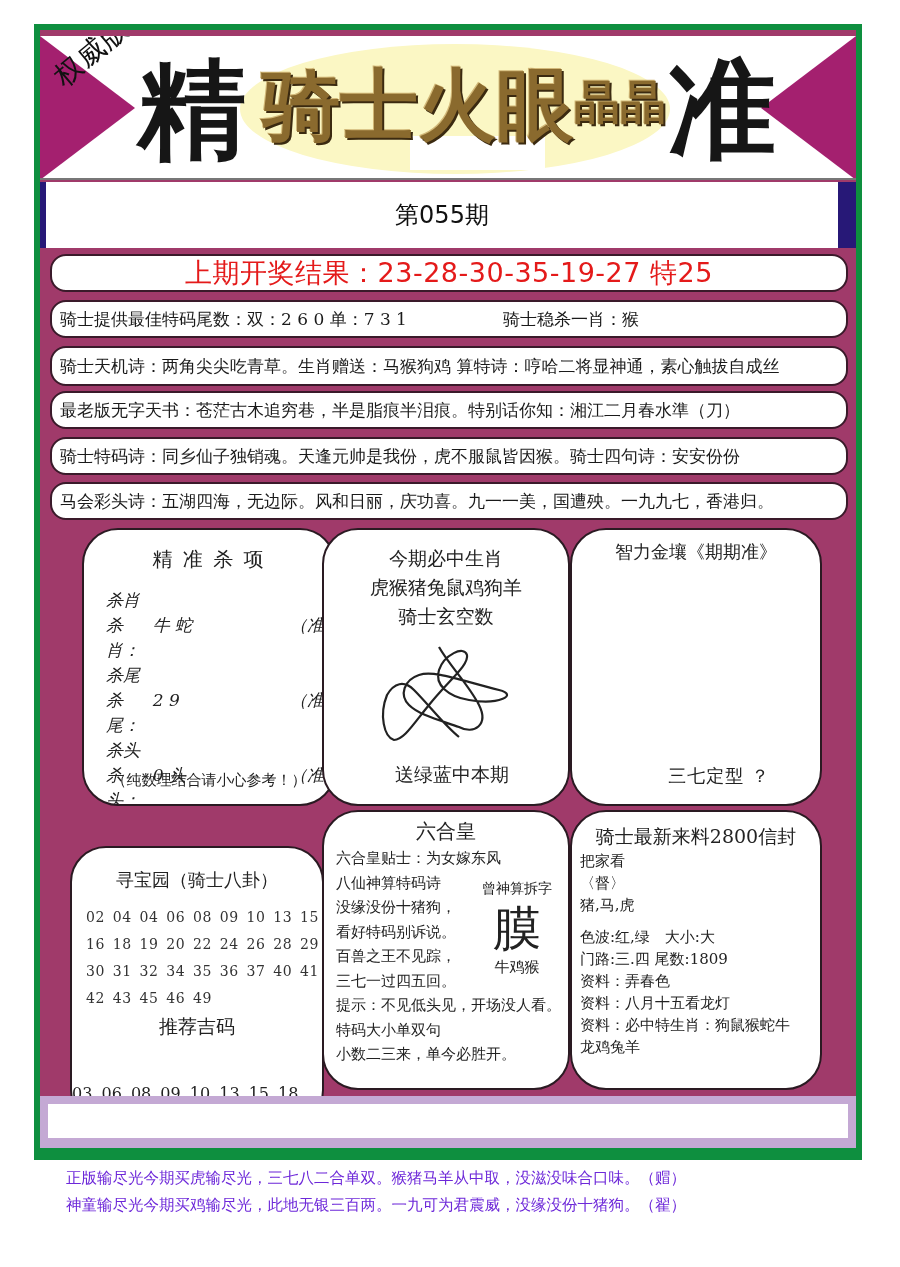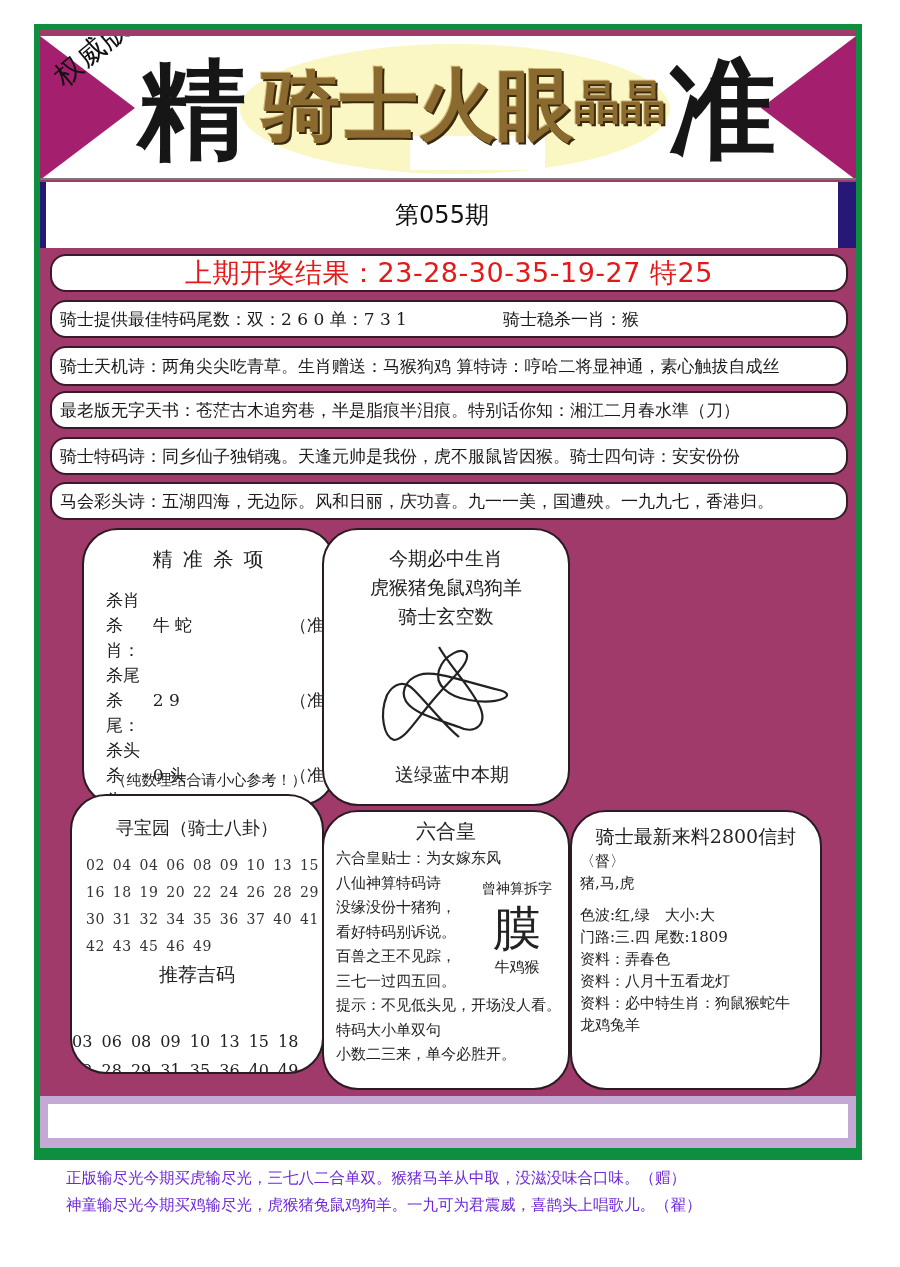--- a/index.html
+++ b/index.html
@@ -33,21 +33,21 @@
     .pill { position: absolute; left: 10px; width: 798px; background: #ffffff; border: 2px solid #3a1a2a; border-radius: 16px; display: flex; align-items: center; padding-left: 8px; font-size: 17px; color: #1a1a1a; white-space: nowrap; overflow: hidden; }
     .pill.result { justify-content: center; padding-left: 0; }
     .result-text { font-family: "DejaVu Sans", sans-serif; font-size: 27px; color: #e41a1a; letter-spacing: 0.5px; }
     .gap { display: inline-block; width: 96px; }
 
     
     .box { position: absolute; background: #ffffff; border: 2px solid #2a1a22; border-radius: 36px; overflow: hidden; }
     .box-title { text-align: center; font-size: 20px; color: #222; }
 
     .kill-list { position: absolute; left: 22px; top: 58px; font-size: 17px; line-height: 25px; }
-    .kill-row { display: flex; }
+    .kill-row { display: flex; font-style: italic; }
     .kill-row .v { width: 150px; }
     .note { position: absolute; left: 0; right: 0; bottom: 14px; text-align: center; font-size: 15px; }
 
     .center-lines { text-align: center; font-size: 19px; line-height: 29px; padding-top: 14px; }
     .scribble { position: absolute; left: 55px; top: 115px; }
     .center-foot { position: absolute; left: 12px; right: 0; bottom: 16px; text-align: center; font-size: 19px; }
 
     .q-title { text-align: center; font-size: 18px; padding-top: 10px; }
     .q-foot { position: absolute; right: 50px; bottom: 16px; font-size: 18px; letter-spacing: 1px; }
 
@@ -149,22 +149,26 @@
         <div>今期必中生肖</div>
         <div>虎猴猪兔鼠鸡狗羊</div>
         <div>骑士玄空数</div>
       </div>
       <svg class="scribble" width="140" height="100" viewBox="0 0 140 100">
         <path d="M60 2 C70 20 90 40 100 60 C110 80 95 90 80 82 C60 75 40 70 30 60 C20 50 25 35 40 30 C55 25 80 35 120 45 C140 50 120 60 90 55 C70 52 55 40 60 25 C65 10 85 0 88 10 C90 20 70 35 50 60 C35 78 25 95 15 95 C5 92 0 70 8 50 C15 38 25 35 35 45 C50 60 65 80 80 92" fill="none" stroke="#222" stroke-width="2.2"></path>
       </svg>
       <div class="center-foot">送绿蓝中本期</div>
     </div>
 
-
-    <div class="box" style="left:30px;top:764px;width:254px;height:280px;">
+    <div class="box" style="left:530px;top:498px;width:252px;height:278px;">
+      <div class="q-title">智力金壤《期期准》</div>
+      <div class="q-foot">三七定型 ？</div>
+    </div>
+
+    <div class="box" style="left:30px;top:816px;width:254px;height:280px;">
       <div class="box-title" style="padding-top:20px;font-size:18px;">寻宝园（骑士八卦）</div>
       <div class="nums" style="margin-top:12px;">
         <div>02 04 04 06 08 09 10 13 15</div>
         <div>16 18 19 20 22 24 26 28 29</div>
         <div>30 31 32 34 35 36 37 40 41</div>
         <div>42 43 45 46 49</div>
       </div>
       <div class="sub-title">推荐吉码</div>
       <div class="nums2">
         <div>03 06 08 09 10 13 15 18</div>
@@ -188,20 +192,21 @@
       <div class="lh-side">
         <div class="s1">曾神算拆字</div>
         <div class="s2">膜</div>
         <div class="s3">牛鸡猴</div>
       </div>
     </div>
 
     <div class="box" style="left:530px;top:780px;width:252px;height:280px;">
       <div class="env-title">骑士最新来料2800信封</div>
       <div class="env-lines">
+        <div>把家看</div>
         <div>〈督〉</div>
         <div>猪,马,虎</div>
         <div style="height:10px;"></div>
         <div>色波:红,绿　大小:大</div>
         <div>门路:三.四 尾数:1809</div>
         <div>资料：弄春色</div>
         <div>资料：八月十五看龙灯</div>
         <div>资料：必中特生肖：狗鼠猴蛇牛</div>
         <div>龙鸡兔羊</div>
       </div>
@@ -209,14 +214,14 @@
 
     <div class="lilac">
       <div class="lilac-inner"></div>
     </div>
 
   </div>
 </div>
 
 <div class="footer">
   <div>正版输尽光今期买虎输尽光，三七八二合单双。猴猪马羊从中取，没滋没味合口味。（赗）</div>
-  <div>神童输尽光今期买鸡输尽光，虎猴猪兔鼠鸡狗羊。一九可为君震威，喜鹊头上唱歌儿。（翟）</div>
+  <div>神童输尽光今期买鸡输尽光，此地无银三百两。一九可为君震威，没缘没份十猪狗。（翟）</div>
 </div>
 
 </body></html>

